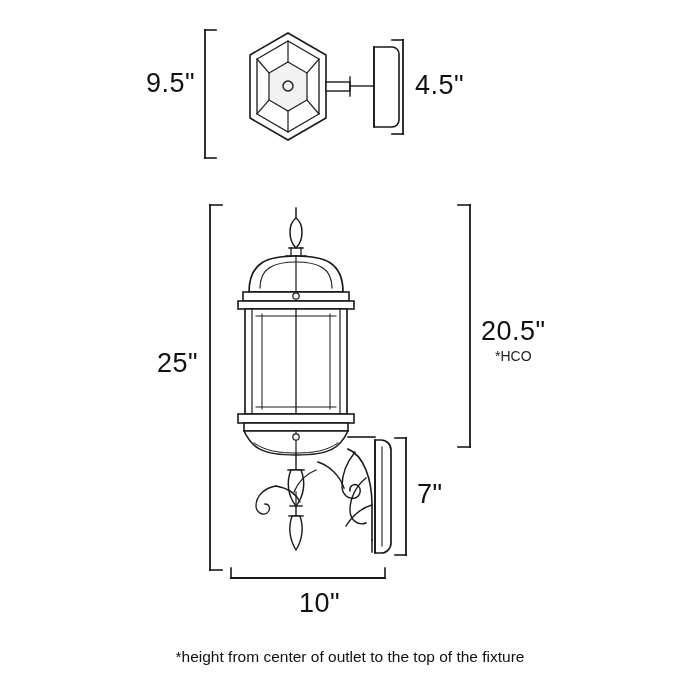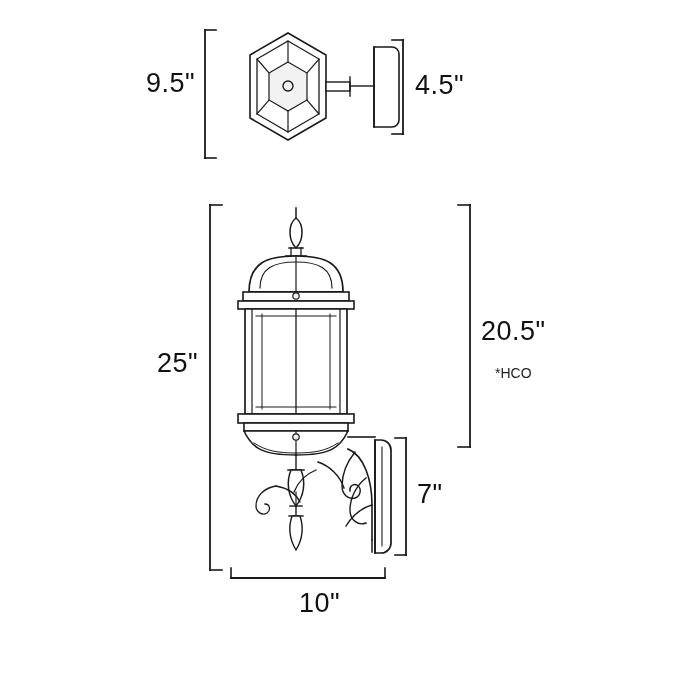--- a/index.html
+++ b/index.html
@@ -33,21 +33,21 @@
     white-space: nowrap;
   }
   .dim-main {
     font-size: 27px;
     letter-spacing: 0.5px;
   }
   .dim-sub {
     font-size: 14px;
     color: #222222;
     text-align: center;
-    margin-top: 18px;
+    margin-top: 1px;
   }
   #label-top-left { left: 146px; top: 68px; }
   #label-top-right { left: 415px; top: 70px; }
   #label-left-main { left: 157px; top: 348px; }
   #label-right-main { left: 481px; top: 316px; }
   #label-right-lower { left: 417px; top: 479px; }
   #label-bottom { left: 299px; top: 588px; }
   .footnote {
     position: absolute;
     left: 0;
@@ -201,13 +201,14 @@
   <div class="dim-label dim-main" id="label-left-main">25"</div>
 
   <div class="dim-label" id="label-right-main">
     <div class="dim-main">20.5"</div>
     <div class="dim-sub">*HCO</div>
   </div>
 
   <div class="dim-label dim-main" id="label-right-lower">7"</div>
   <div class="dim-label dim-main" id="label-bottom">10"</div>
 
+  <div class="footnote">*height from center of outlet to the top of the fixture</div>
 </div>
 
 </body></html>

